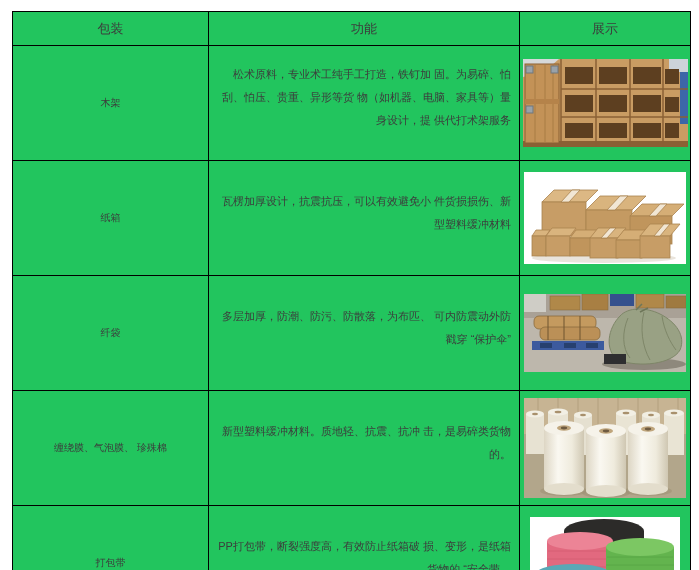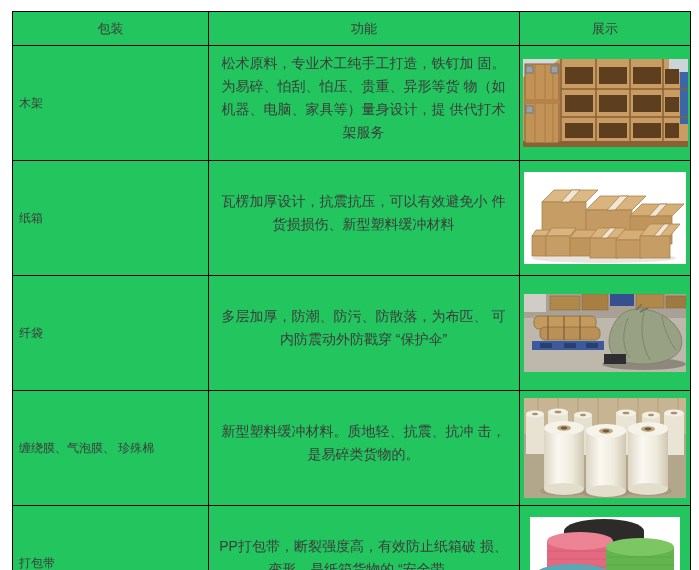--- a/index.html
+++ b/index.html
@@ -7,22 +7,22 @@
     width:699px;height:570px;background:#ffffff;position:relative;overflow:hidden;
     font-family:"Liberation Sans","DejaVu Sans",sans-serif;color:#3c3c3c;
   }
   .page{position:absolute;left:12px;top:11px;}
   table.pack-table{border-collapse:collapse;table-layout:fixed;width:678px;background:#22c55e;}
   .pack-table th,.pack-table td{border:1px solid #000;}
   .pack-table th{
     height:31px;font-weight:400;font-size:13px;text-align:center;vertical-align:middle;
   }
   .pack-table td{height:103px;vertical-align:middle;}
-  td.c1{text-align:left;font-size:12px;padding:0 6px;line-height:20px;}
-  td.c2{font-size:14px;line-height:23px;padding:0 8px 11px 7px;text-align:center;}
+  td.c1{text-align:center;font-size:10px;padding:0 6px;line-height:20px;}
+  td.c2{font-size:11px;line-height:23px;padding:0 8px 11px 7px;text-align:right;}
   td.c3{text-align:center;padding:0;}
   figure.photo{margin:0;display:inline-block;line-height:0;vertical-align:middle;}
   figure.photo svg{display:block;}
 </style>
 </head>
 <body>
 
 <div class="page">
   <table class="pack-table">
     <colgroup>

